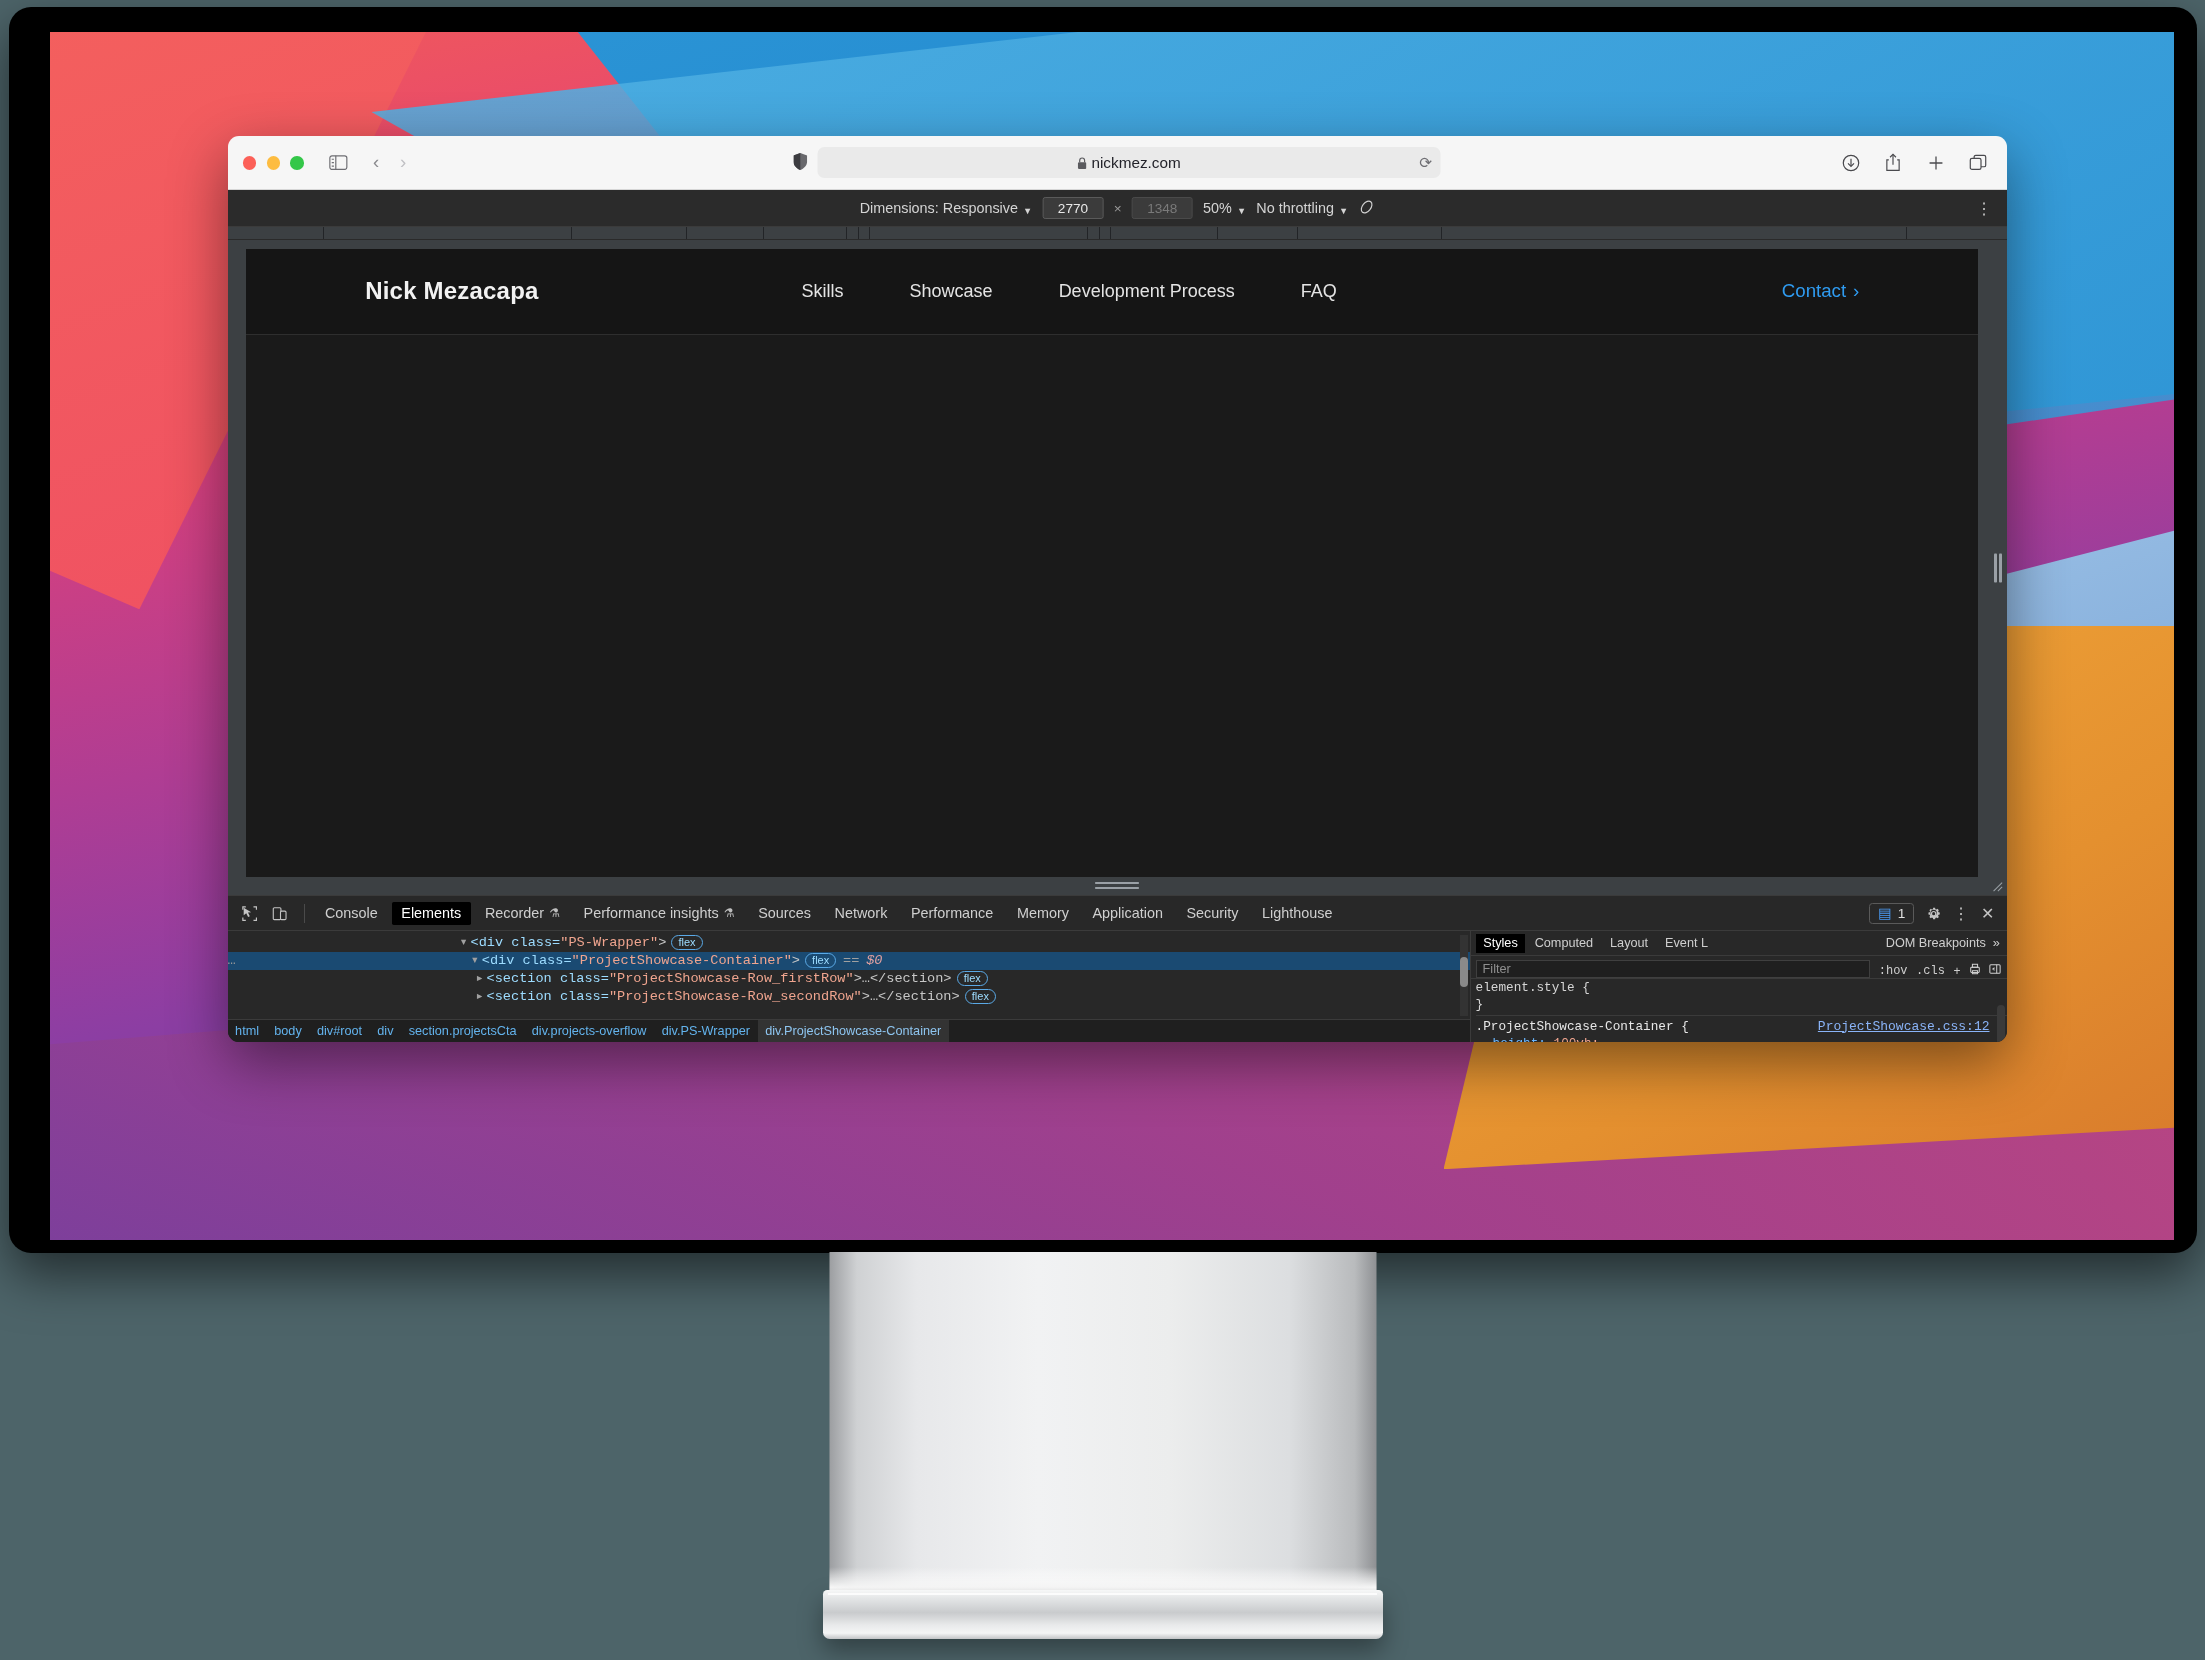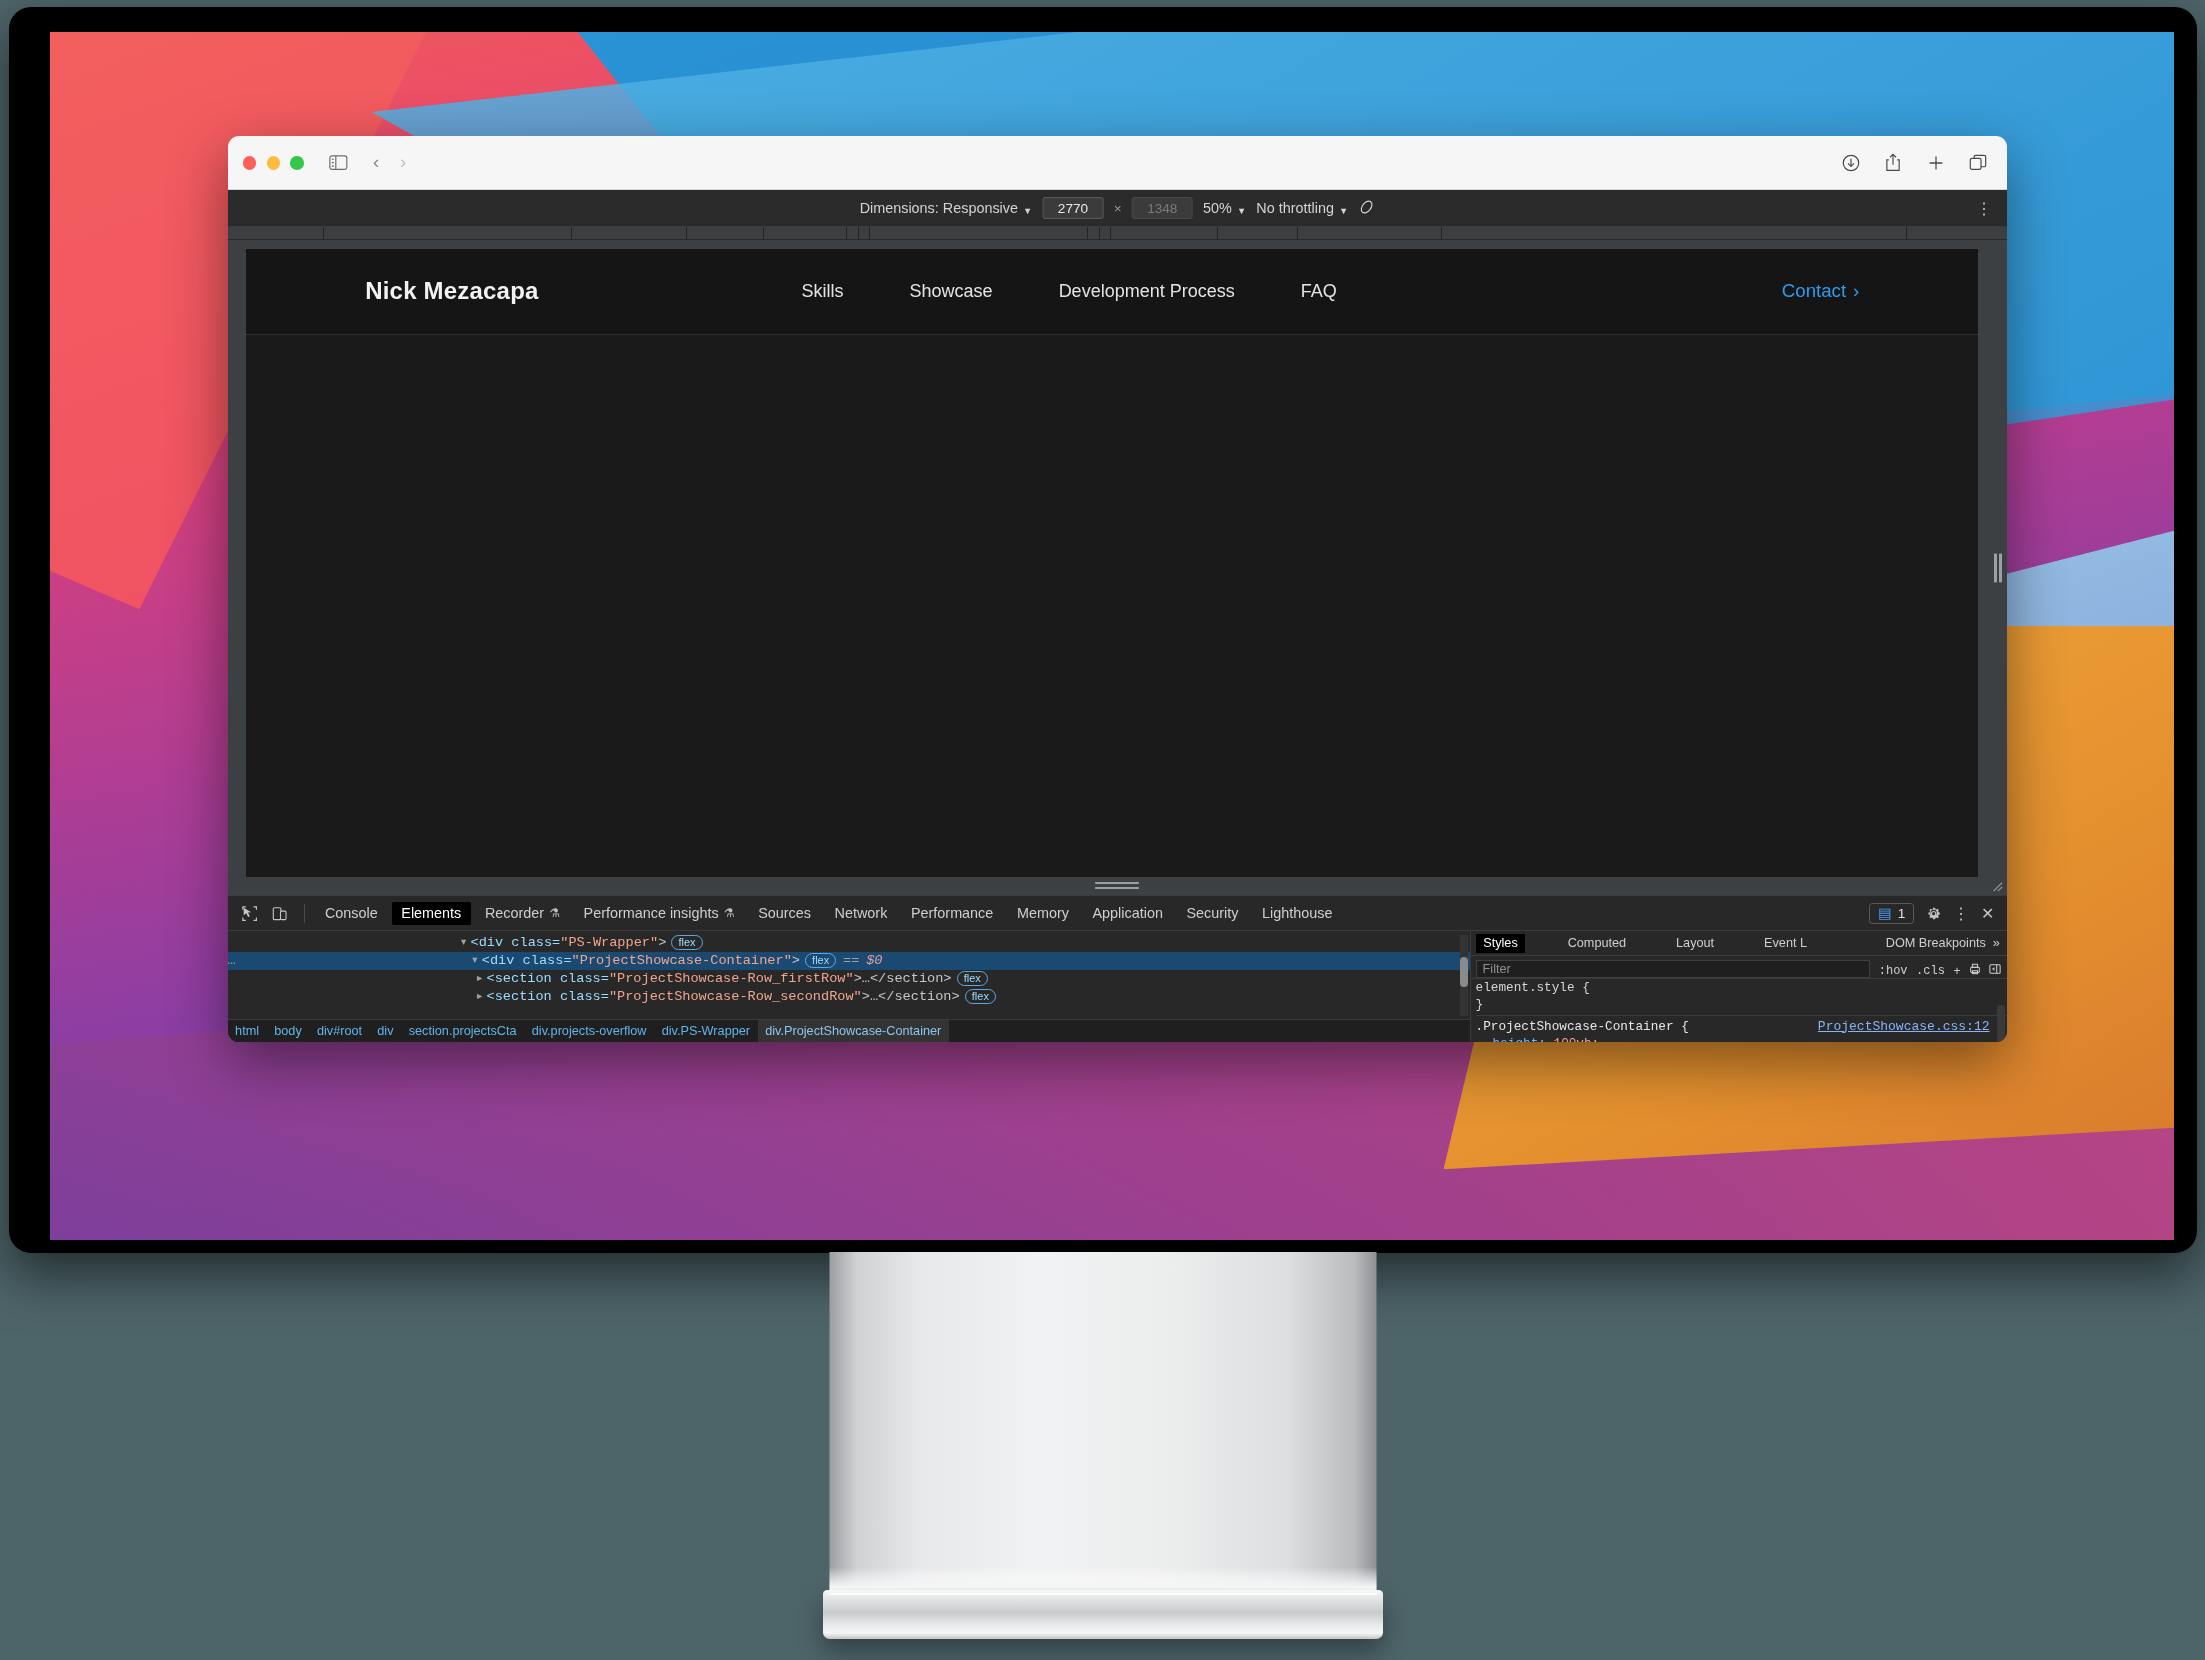--- a/index.html
+++ b/index.html
@@ -396,21 +396,20 @@
     border-left: 0.8px solid #3b3b3b;
     display: flex; flex-direction: column;
     position: relative;
   }
   #styles-tabbar {
     height: 24px;
     display: flex; align-items: center;
     border-bottom: 0.8px solid #3b3b3b;
     padding-left: 5.1px;
     flex: 0 0 auto;
-    gap: 33px;
   }
   .st-tab {
     font-size: 12.7px; color: #cfcfcf;
     padding: 2.5px 7.6px; margin-right: 1.7px;
     white-space: nowrap;
   }
   .st-tab.active { background: #000; color: #fff; }
   #styles-tab-right { margin-left: auto; display: flex; align-items: center; gap: 6.8px; padding-right: 6.8px; }
   #dom-bp-tab { font-size: 12.7px; color: #cfcfcf; }
   #st-overflow { color: #cfcfcf; font-size: 12.7px; }
@@ -526,20 +525,38 @@
               <line x1="3.2" y1="9" x2="5.8" y2="9"></line>
               <line x1="3.2" y1="13" x2="5.8" y2="13"></line>
             </svg>
           </div>
 
           <div class="nav-arrows">
             <div class="chev back">‹</div>
             <div class="chev fwd">›</div>
           </div>
 
+          <div id="url-wrap">
+            <div id="shield-icon">
+              <svg width="13.6" height="17" viewBox="0 0 16 20" fill="#5a5a5e">
+                <path d="M8 0 L16 3 V10 C16 15 12 18.5 8 20 C4 18.5 0 15 0 10 V3 Z" opacity=".9"></path>
+                <path d="M8 0 L8 20 C4 18.5 0 15 0 10 V3 Z" fill="#3c3c40"></path>
+              </svg>
+            </div>
+            <div id="url-field">
+              <div id="url-text">
+                <svg width="9.3" height="12" viewBox="0 0 11 14" fill="#5a5a5e">
+                  <rect x="0.5" y="6" width="10" height="8" rx="1.5"></rect>
+                  <path d="M2.6 6 V4 a2.9 2.9 0 0 1 5.8 0 V6" fill="none" stroke="#5a5a5e" stroke-width="1.4"></path>
+                </svg>
+                <span>nickmez.com</span>
+              </div>
+              <div id="reload-icon">⟳</div>
+            </div>
+          </div>
 
           <div id="tb-right">
             <div class="tb-icon">
               <svg width="18" height="18" viewBox="0 0 21 21" fill="none" stroke="#4a4a4e" stroke-width="1.4">
                 <circle cx="10.5" cy="10.5" r="9"></circle>
                 <line x1="10.5" y1="5.5" x2="10.5" y2="14"></line>
                 <polyline points="7,11 10.5,14.5 14,11"></polyline>
               </svg>
             </div>
             <div class="tb-icon">

